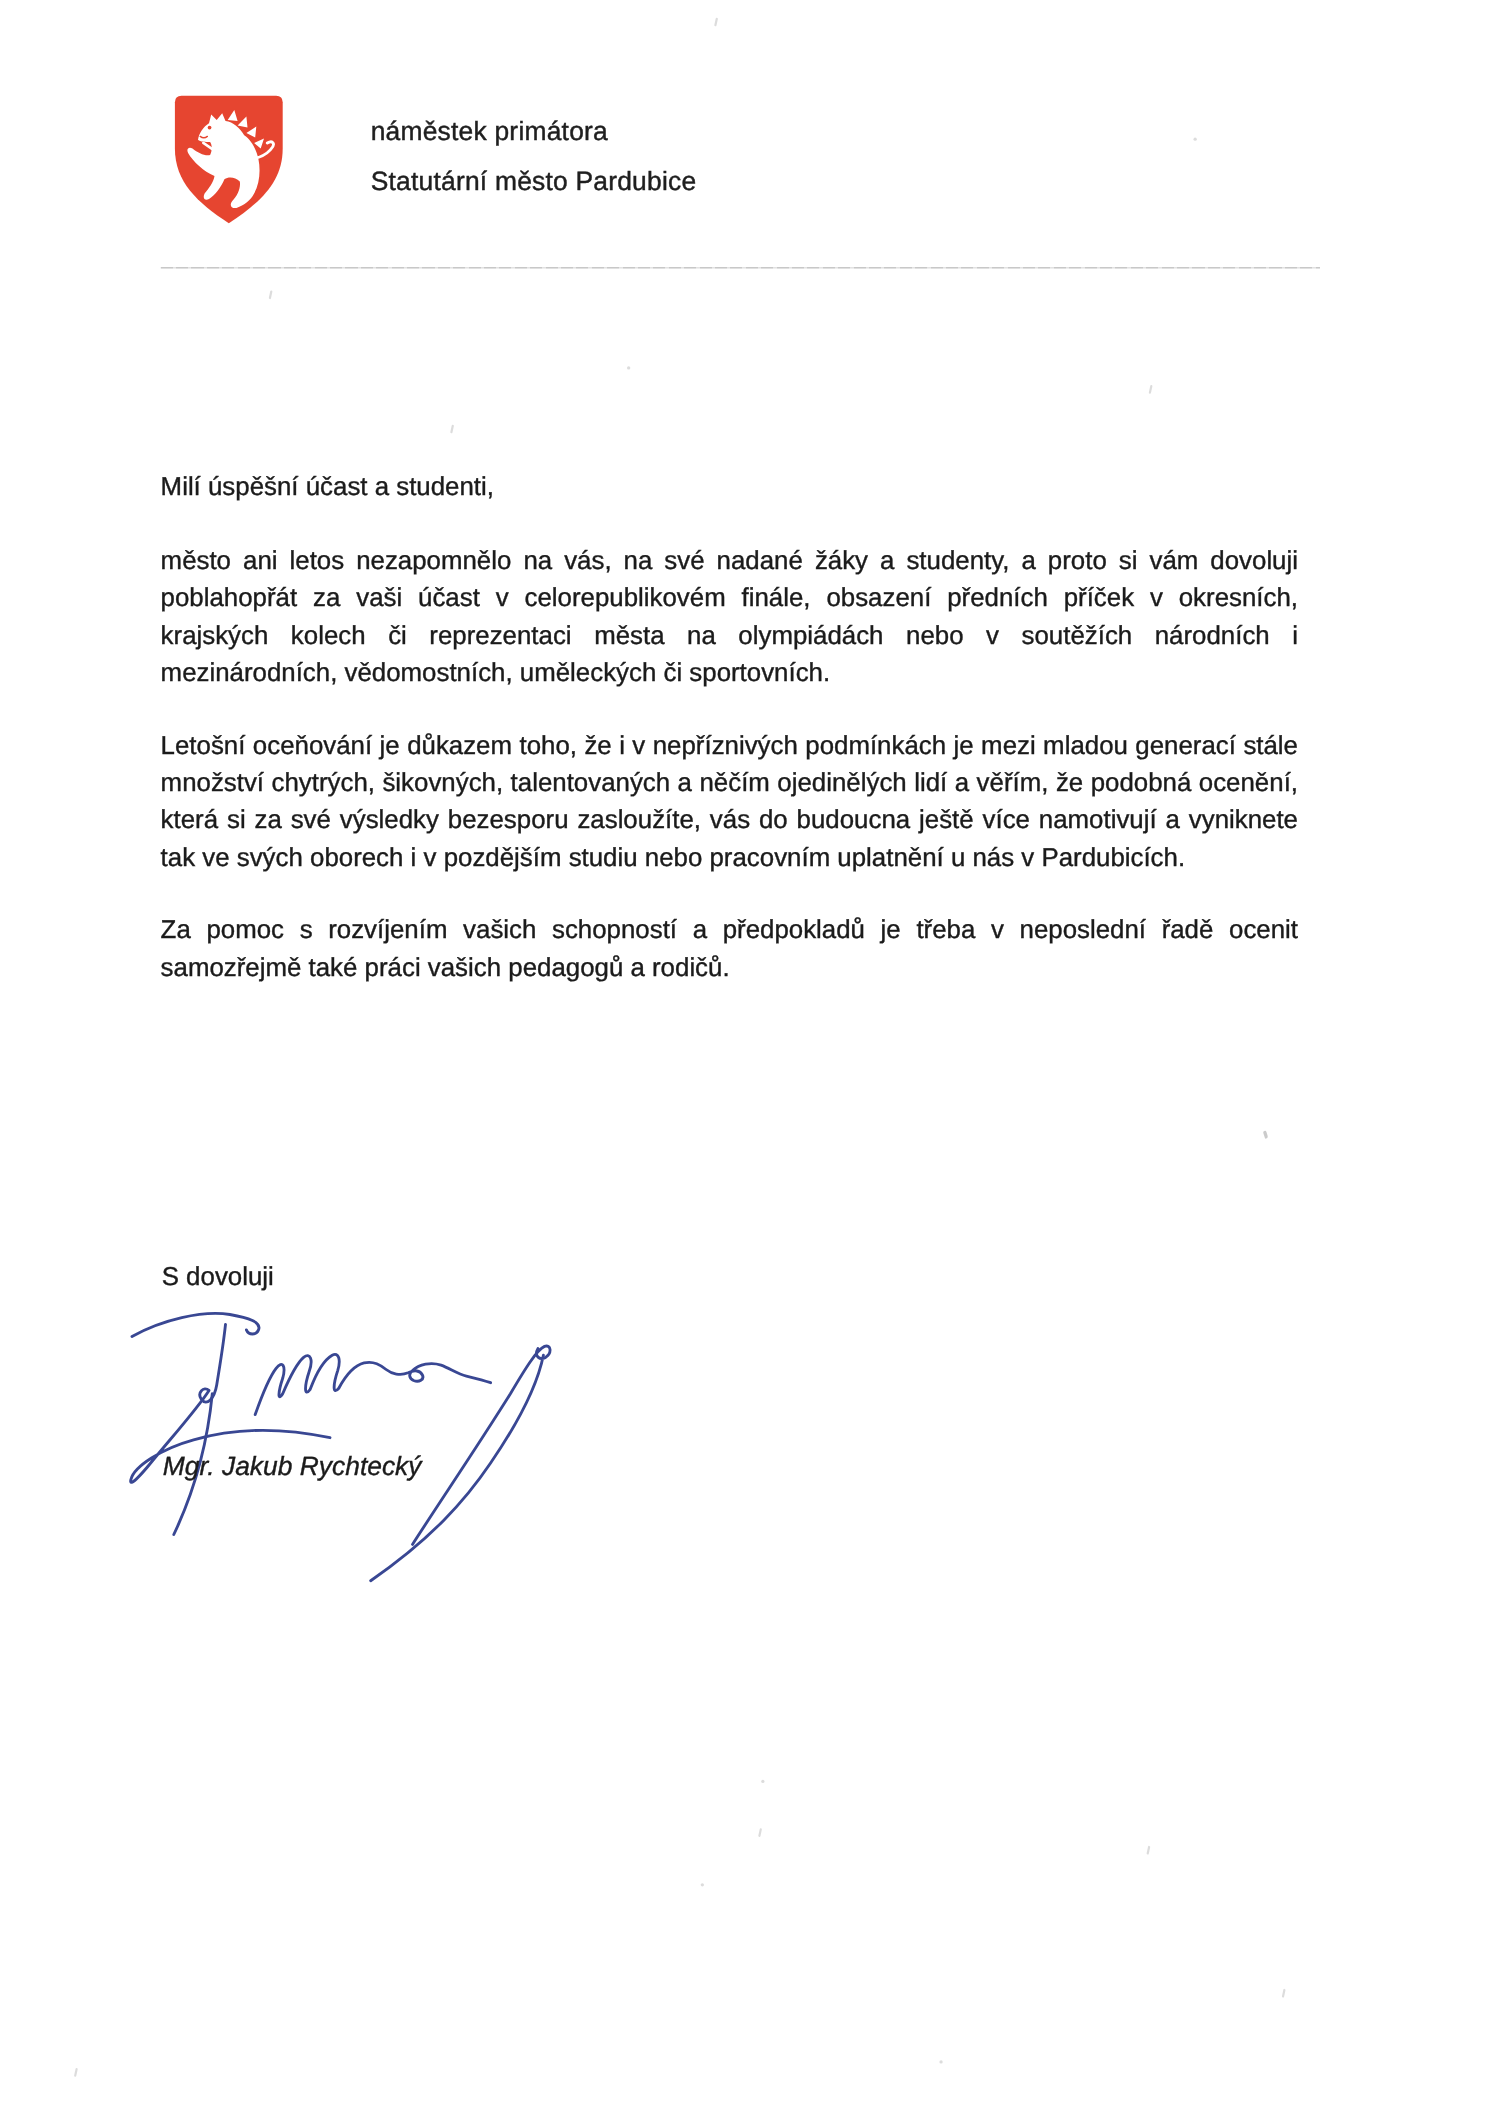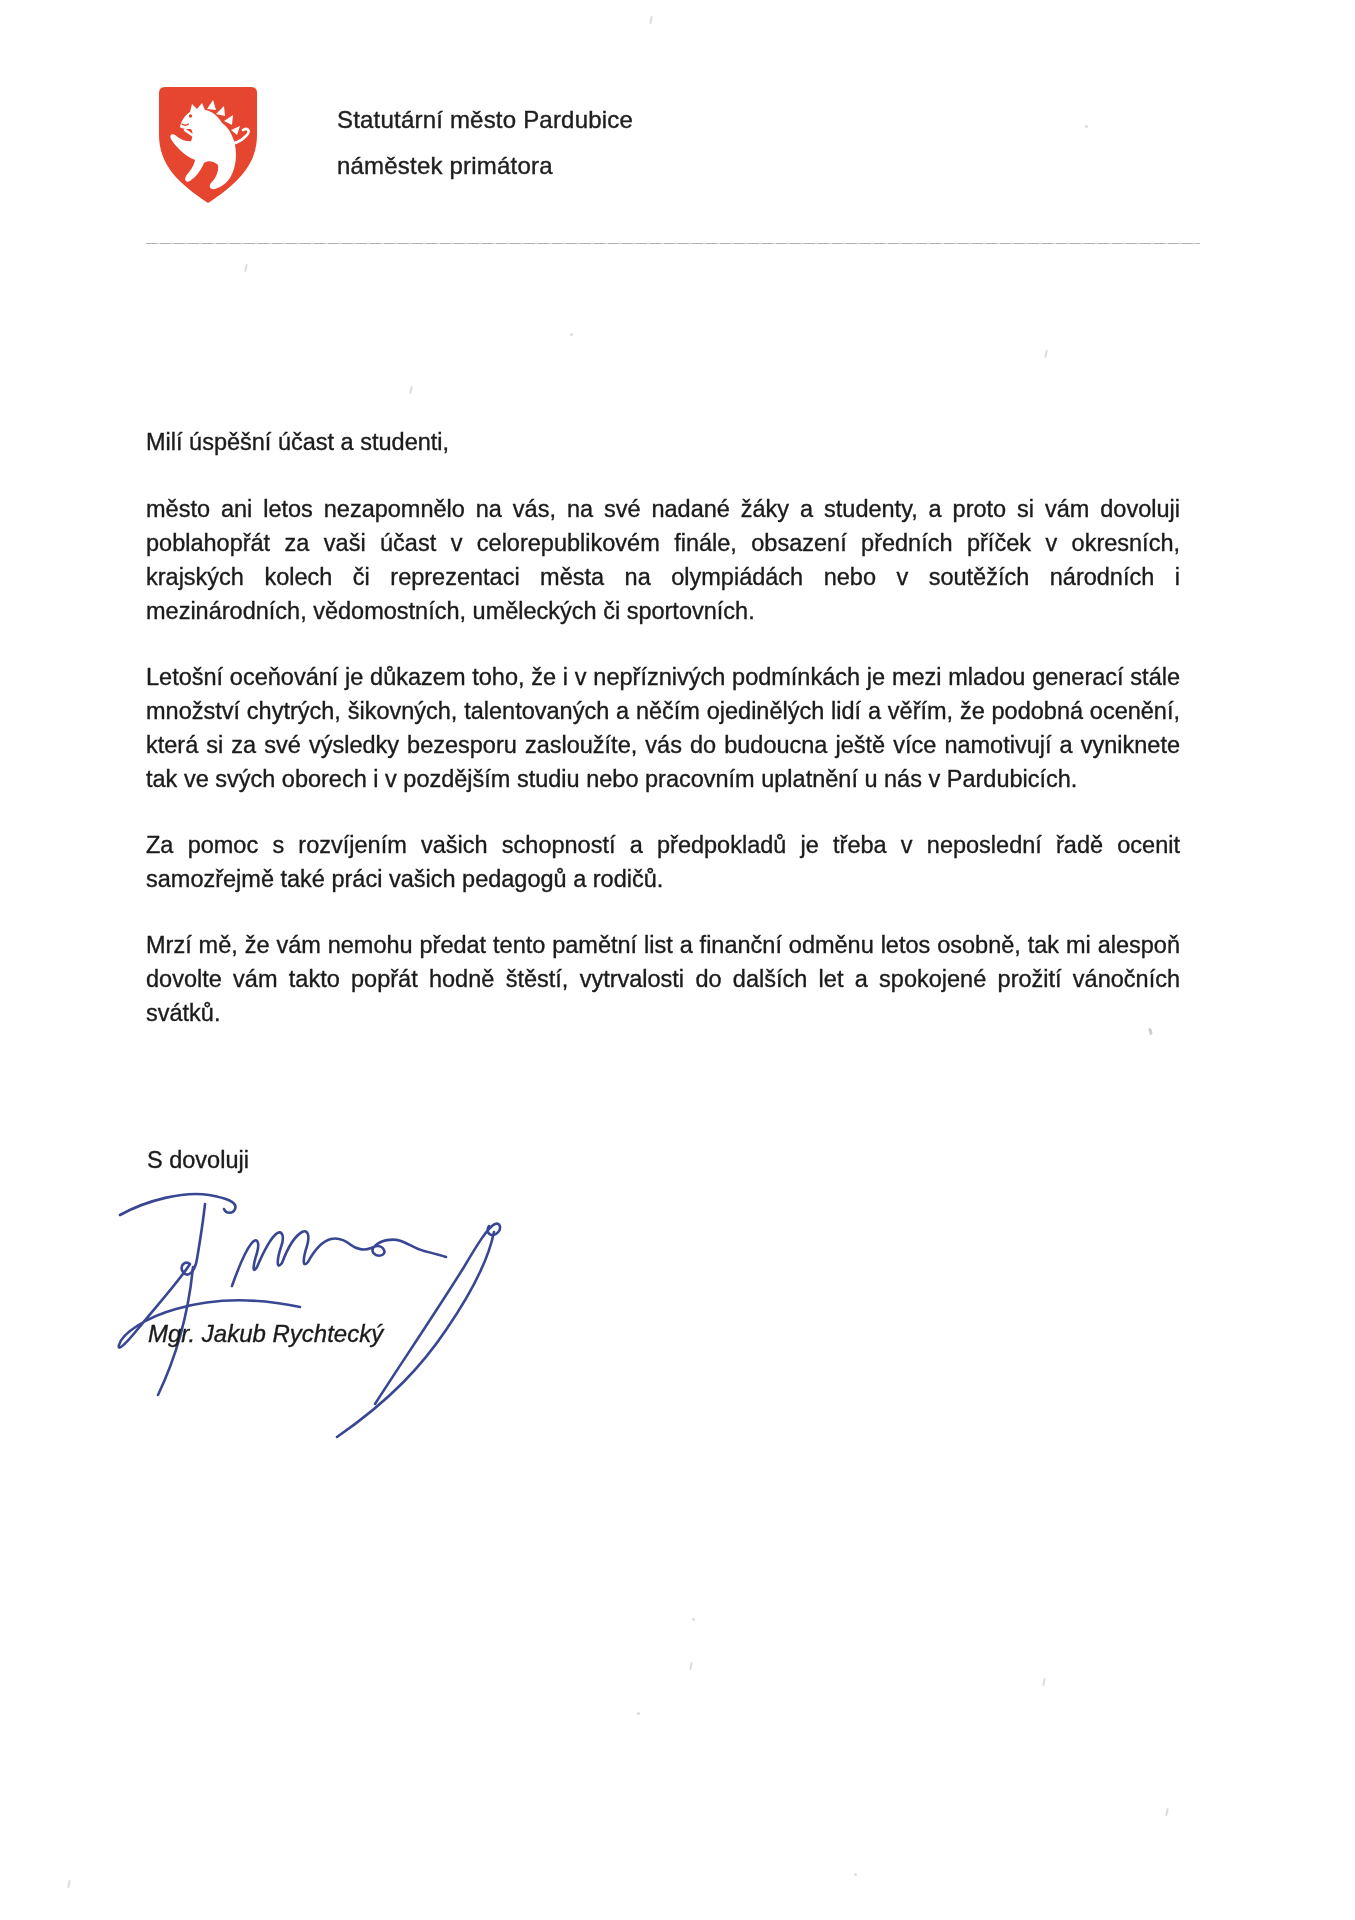--- a/index.html
+++ b/index.html
@@ -120,32 +120,31 @@
         C 38 54 38 49 36 46 C 32 46 27 46 25 44 Z" fill="#ffffff"></path>
 
       <path d="M 52 26 L 58 17 L 61 27 Z M 61 31 L 69 23 L 70 33 Z M 69 38 L 78 32 L 77 42 Z M 76 47 L 85 43 L 82 52 Z" fill="#ffffff"></path>
 
       <circle cx="35.5" cy="33" r="1.7" fill="#e64530"></circle>
       <path d="M 27 41 C 29 42.5 31.5 42.5 33.5 41" stroke="#e64530" stroke-width="1.3" fill="none" stroke-linecap="round"></path>
     </svg>
   </div>
 
   <div class="org-block">
+    <div>náměstek primátora</div>
     <div>Statutární město Pardubice</div>
-    <div>náměstek primátora</div>
   </div>
 
   <div class="header-divider"></div>
 
   <div class="letter-body">
     <p class="salutation">Milí úspěšní účast a studenti,</p>
     <p class="para">město ani letos nezapomnělo na vás, na své nadané žáky a studenty, a proto si vám dovoluji poblahopřát za vaši účast v celorepublikovém finále, obsazení předních příček v okresních, krajských kolech či reprezentaci města na olympiádách nebo v soutěžích národních i mezinárodních, vědomostních, uměleckých či sportovních.</p>
     <p class="para">Letošní oceňování je důkazem toho, že i v nepříznivých podmínkách je mezi mladou generací stále množství chytrých, šikovných, talentovaných a něčím ojedinělých lidí a věřím, že podobná ocenění, která si za své výsledky bezesporu zasloužíte, vás do budoucna ještě více namotivují a vyniknete tak ve svých oborech i v pozdějším studiu nebo pracovním uplatnění u nás v Pardubicích.</p>
     <p class="para">Za pomoc s rozvíjením vašich schopností a předpokladů je třeba v neposlední řadě ocenit samozřejmě také práci vašich pedagogů a rodičů.</p>
-    <p class="para">Mrzí mě, že vám nemohu předat tento pamětní list a finanční odměnu letos osobně, tak mi alespoň dovolte vám takto popřát hodně štěstí, vytrvalosti do dalších let a spokojené prožití vánočních svátků.</p>
   </div>
 
   <div class="closing">S dovoluji</div>
 
   <svg class="signature-svg" viewBox="0 0 425 266" xmlns="http://www.w3.org/2000/svg" fill="none" stroke="#2f3e8e" stroke-width="2.6" stroke-linecap="round" stroke-linejoin="round" opacity="0.95">
     <path d="M 28 32 C 55 17 92 8 117 12 C 134 15 146 19 143 26 C 141 31 134 31 132 26"></path>
     <path d="M 113 21 C 111 40 108 58 105 76 C 103 88 96 96 91 89 C 87 83 93 77 98 81 C 88 97 62 126 45 147 C 36 158 25 170 27 162 C 30 150 55 134 84 126 C 125 114 170 116 208 124"></path>
     <path d="M 101 84 C 97 125 86 170 66 212"></path>
     <path d="M 140 103 C 146 86 152 70 159 61 C 165 53 168 59 165 70 C 161 82 160 92 165 84 C 171 70 177 57 184 51 C 190 46 193 53 189 64 C 185 76 184 88 190 80 C 196 64 203 53 210 49 C 216 46 218 53 215 63 C 211 75 210 86 216 79 C 223 66 231 58 239 56 C 248 54 254 58 259 62 C 264 66 272 68 279 65 C 285 62 290 63 292 67 C 294 71 289 74 284 72 C 280 70 279 66 283 63 C 289 57 300 55 309 58 C 317 61 324 66 332 68 C 340 70 348 72 354 74"></path>
     <path d="M 283 221 C 308 182 342 132 372 84 C 385 62 396 44 403 41 C 409 39 410 47 404 51 C 399 54 393 50 397 43 M 402 49 C 397 74 380 109 354 147 C 331 181 300 216 245 254"></path>

